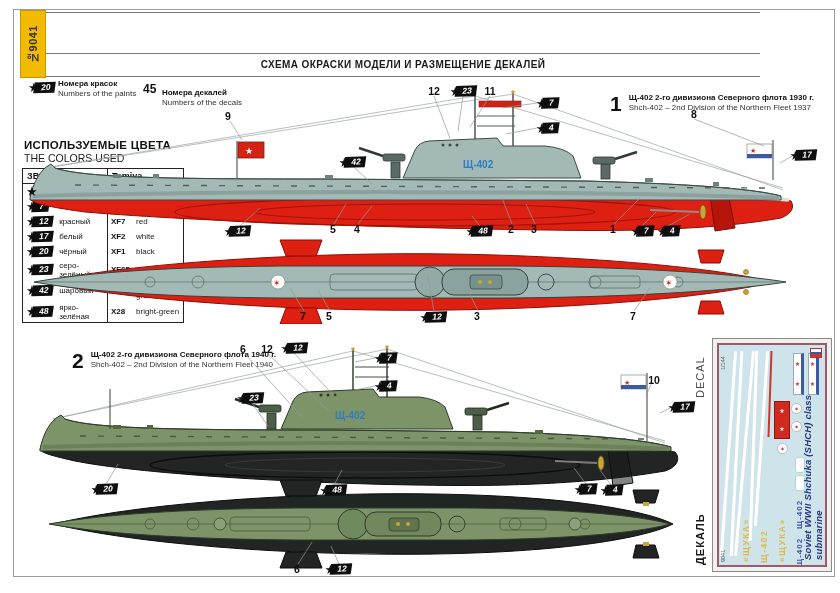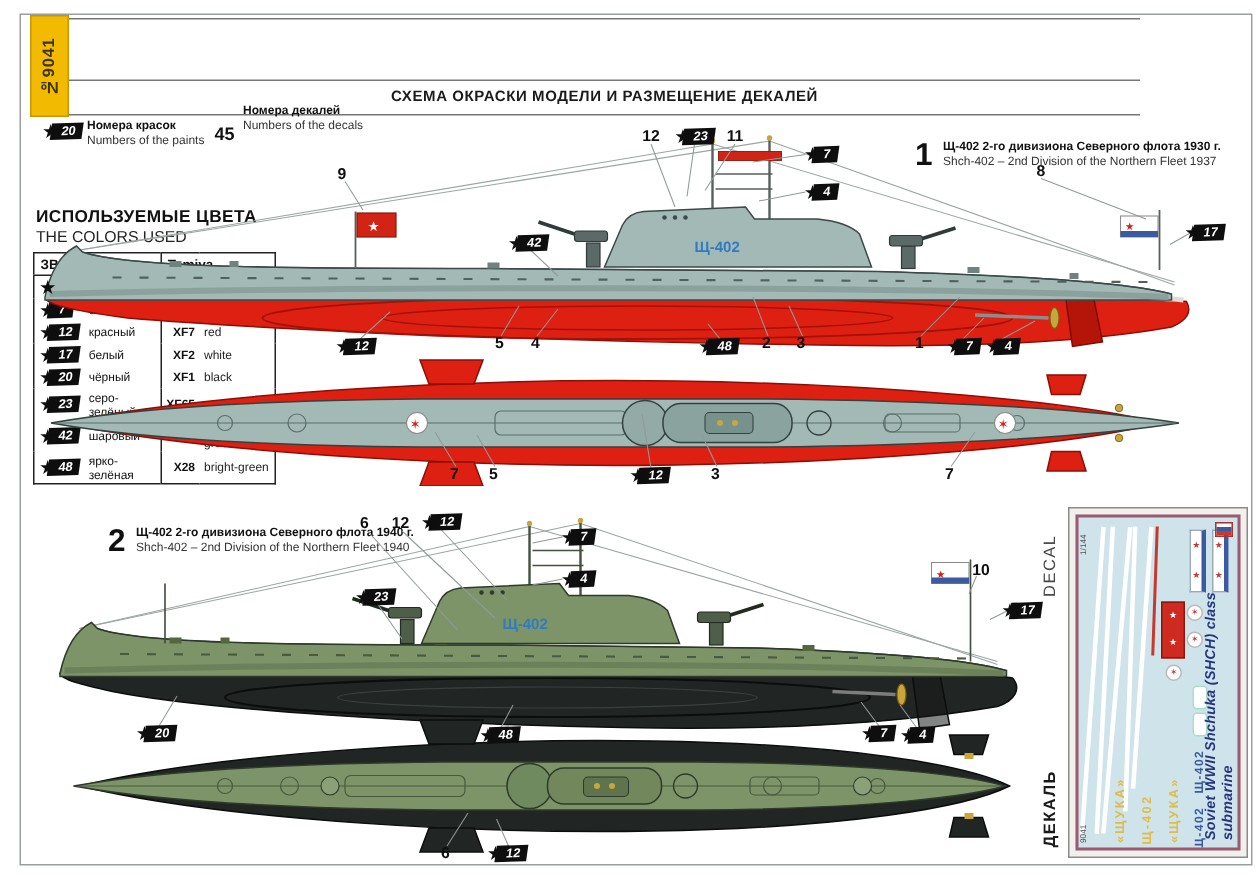--- a/index.html
+++ b/index.html
@@ -33,21 +33,21 @@
   .pbadge .fl{background:#0e0e0e;color:#fff;font-weight:bold;font-size:8.5px;line-height:11px;
               padding:0 5px 0 7px;transform:skewX(-10deg) rotate(-2deg);}
   
   .colors-title{position:absolute;left:24px;top:139px;font-size:11.5px;font-weight:bold;letter-spacing:.3px;}
   .colors-sub{position:absolute;left:24px;top:152px;font-size:10.5px;color:#222;}
   table.colors{position:absolute;left:22px;top:168px;width:162px;border:1px solid #222;
                border-collapse:collapse;font-size:8px;}
   table.colors th{border-bottom:1px solid #222;text-align:left;font-size:9px;padding:2px 4px;}
   table.colors td{padding:1.5px 3px;vertical-align:middle;}
   table.colors .c2{border-left:1px solid #222;}
-  table.colors td.code{font-weight:bold;white-space:nowrap;text-align:right;}
+  table.colors td.code{font-weight:bold;white-space:nowrap;}
   table.colors td.en{color:#222;}
   
   .variant{position:absolute;display:flex;gap:7px;}
   .variant .vn{font-size:21px;font-weight:bold;line-height:22px;}
   .variant .ru{font-size:8px;font-weight:bold;line-height:10px;}
   .variant .en{font-size:8px;color:#333;line-height:10px;}
   
   .co-decal{position:absolute;transform:translate(-50%,-50%);font-size:10.5px;font-weight:bold;color:#0e0e0e;}
   .co-paint{position:absolute;transform:translate(-50%,-50%);}
   svg{position:absolute;}
@@ -93,21 +93,21 @@
 
   <span class="pbadge" style="position:absolute;left:28px;top:82px">
     <span class="st">★</span>
     <span class="fl">20</span>
   </span>
   <div class="legend-item" style="left:58px;top:79px">
     <div class="ru">Номера красок</div>
     <div class="en">Numbers of the paints</div>
   </div>
   <div class="big45" style="left:143px;top:82px">45</div>
-  <div class="legend-item" style="left:162px;top:69px">
+  <div class="legend-item" style="left:162px;top:88px">
     <div class="ru">Номера декалей</div>
     <div class="en">Numbers of the decals</div>
   </div>
 
   <div class="colors-title">ИСПОЛЬЗУЕМЫЕ ЦВЕТА</div>
   <div class="colors-sub">THE COLORS USED</div>
   <table class="colors">
     <tbody>
         <tr>
       <th colspan="2">ЗВЕЗДА</th>

